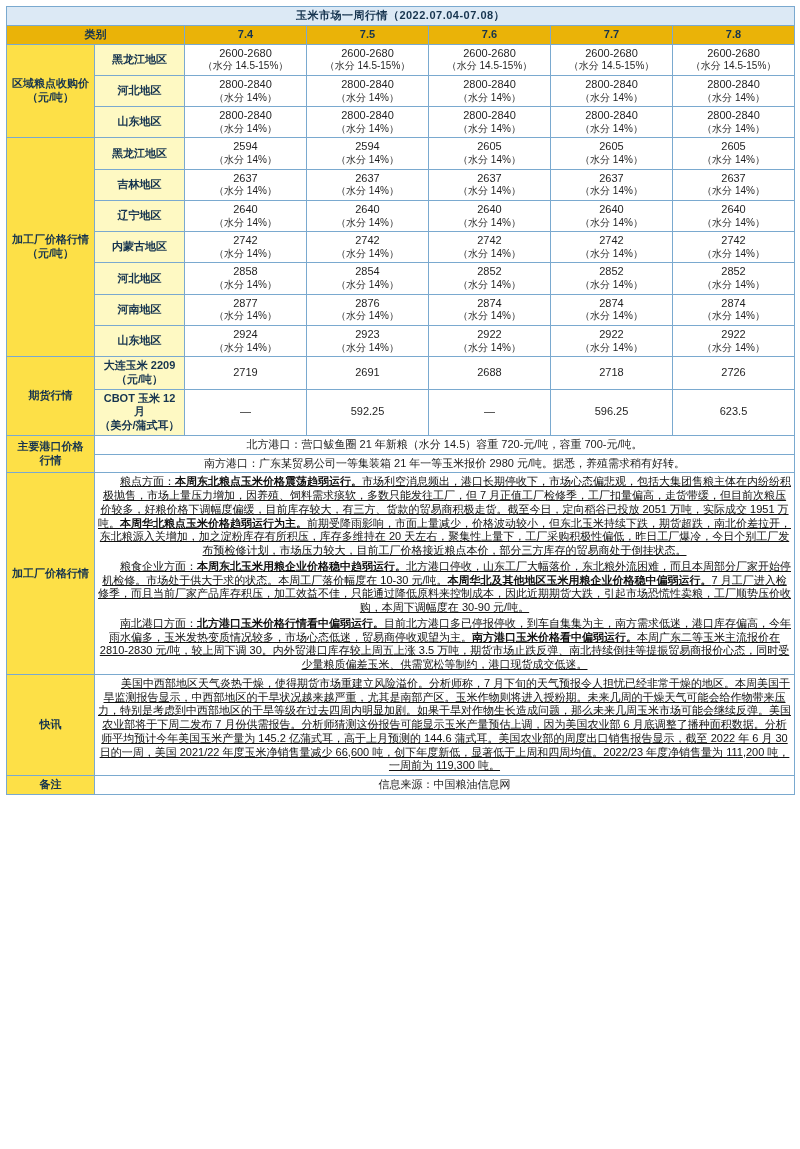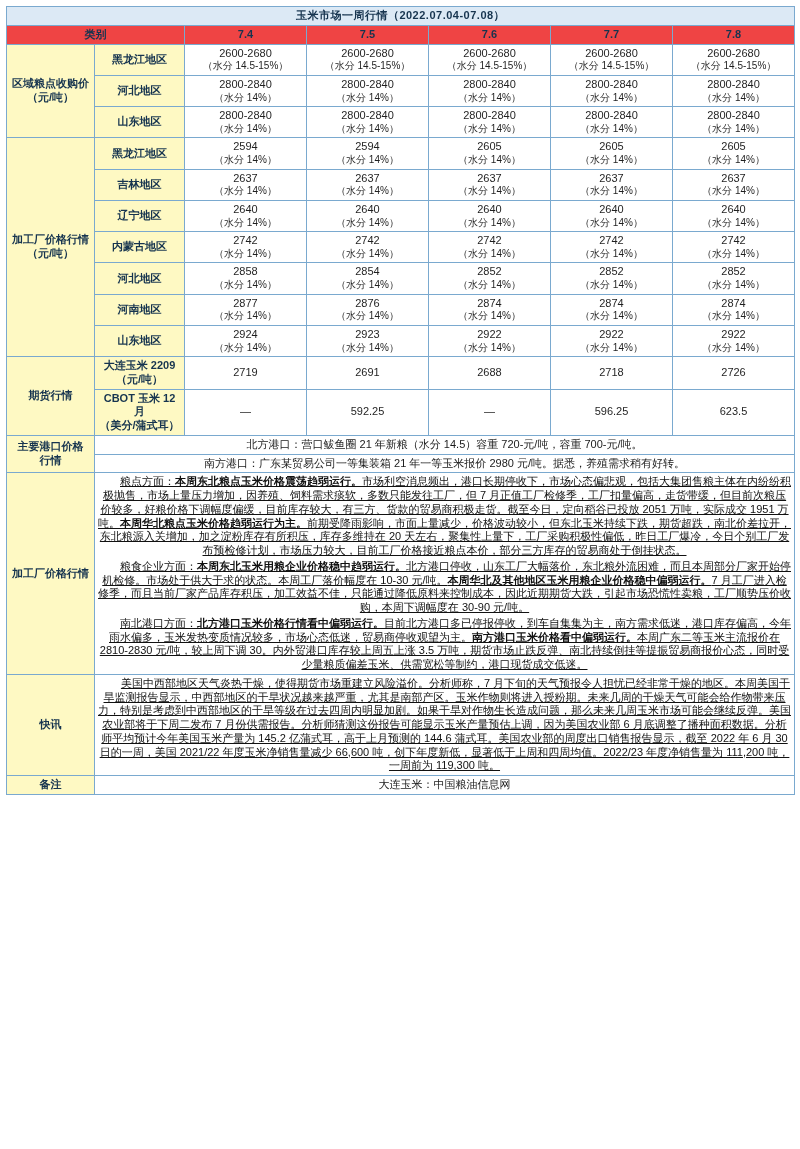--- a/index.html
+++ b/index.html
@@ -26,28 +26,28 @@
   }
   .title-cell{
     background:#dce9f5;
     font-size:17px;
     font-weight:bold;
     letter-spacing:.5px;
     padding:8px 4px;
     color:#16344f;
   }
   .hdr{
-    background:#ef4444;
+    background:#eab308;
     font-weight:bold;
     font-size:13px;
     color:#16344f;
     padding:6px 2px;
   }
   .rowhead{
-    background:#fef9c3;
+    background:#fde047;
     font-weight:bold;
     font-size:13px;
     color:#16344f;
   }
   .subhead{
     background:#fef9c3;
     font-weight:bold;
     font-size:12px;
     color:#16344f;
   }
@@ -388,17 +388,17 @@
 
       <tr>
         <td class="rowhead">快讯</td>
         <td class="txt" colspan="6">
           <p>美国中西部地区天气炎热干燥，使得期货市场重建立风险溢价。分析师称，7 月下旬的天气预报令人担忧已经非常干燥的地区。本周美国干旱监测报告显示，中西部地区的干旱状况越来越严重，尤其是南部产区。玉米作物则将进入授粉期。未来几周的干燥天气可能会给作物带来压力，特别是考虑到中西部地区的干旱等级在过去四周内明显加剧。如果干旱对作物生长造成问题，那么未来几周玉米市场可能会继续反弹。美国农业部将于下周二发布 7 月份供需报告。分析师猜测这份报告可能显示玉米产量预估上调，因为美国农业部 6 月底调整了播种面积数据。分析师平均预计今年美国玉米产量为 145.2 亿蒲式耳，高于上月预测的 144.6 蒲式耳。美国农业部的周度出口销售报告显示，截至 2022 年 6 月 30 日的一周，美国 2021/22 年度玉米净销售量减少 66,600 吨，创下年度新低，显著低于上周和四周均值。2022/23 年度净销售量为 111,200 吨，一周前为 119,300 吨。</p>
         </td>
       </tr>
 
       <tr>
         <td class="rowhead">备注</td>
-        <td class="note-src" colspan="6">大连玉米：中国粮油信息网</td>
+        <td class="note-src" colspan="6">信息来源：中国粮油信息网</td>
       </tr>
     </tbody>
   </table>
 </div>
 
 </body></html>

